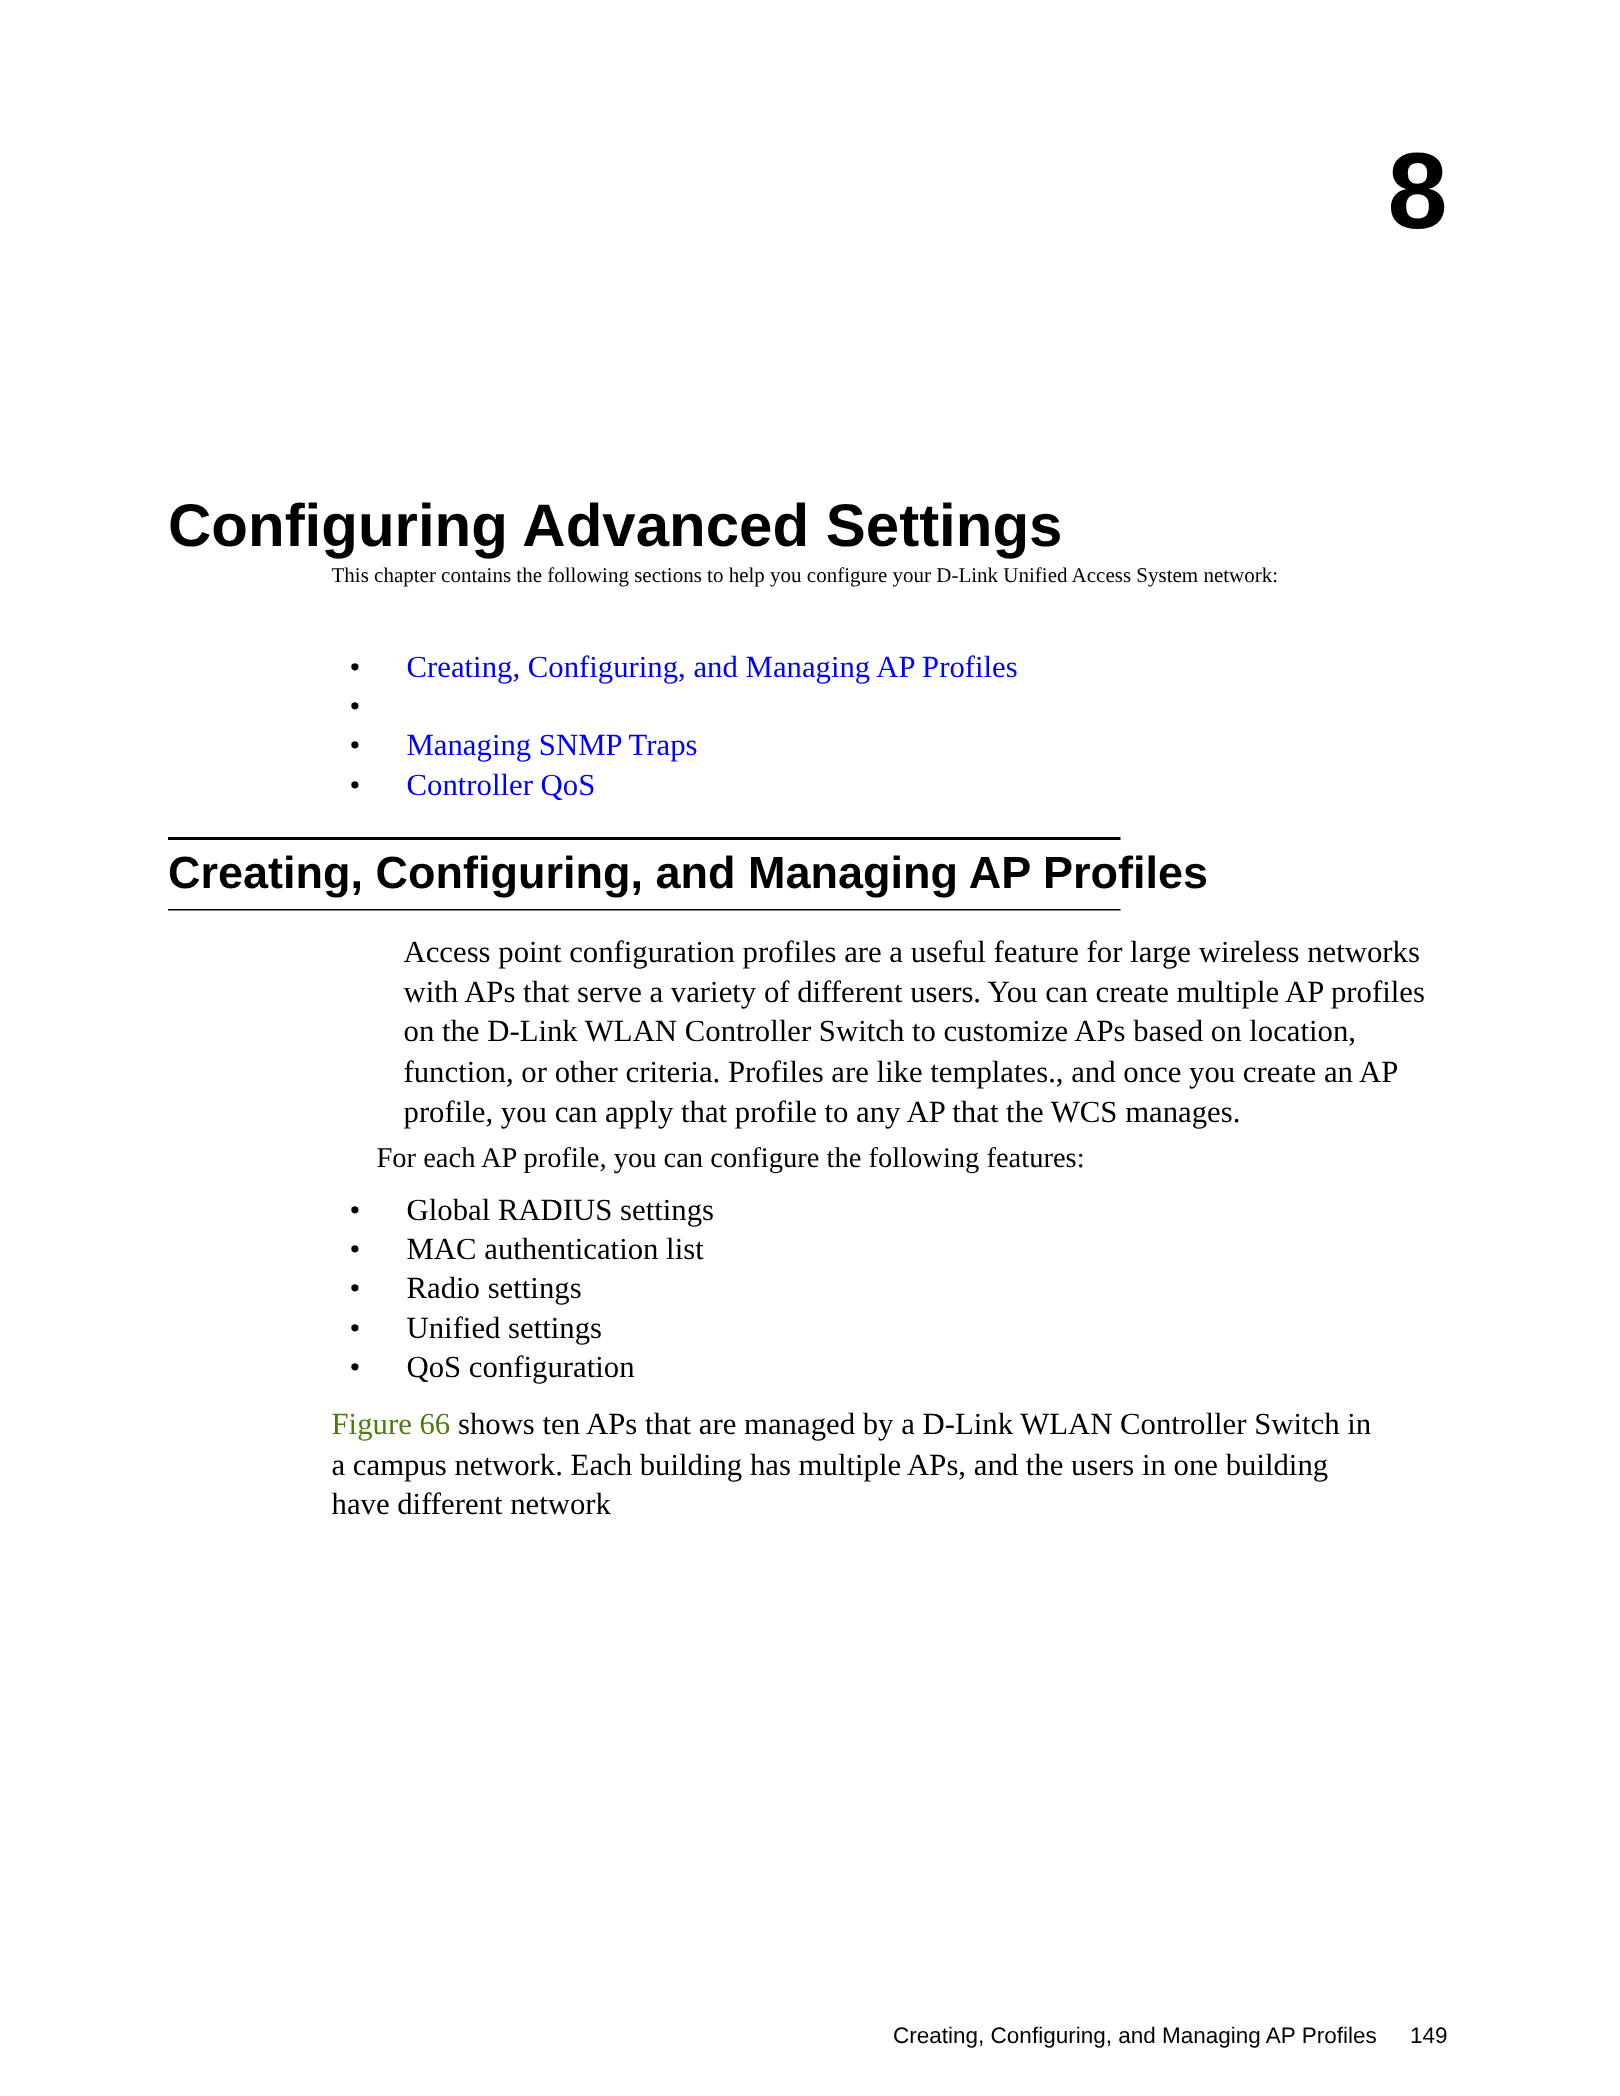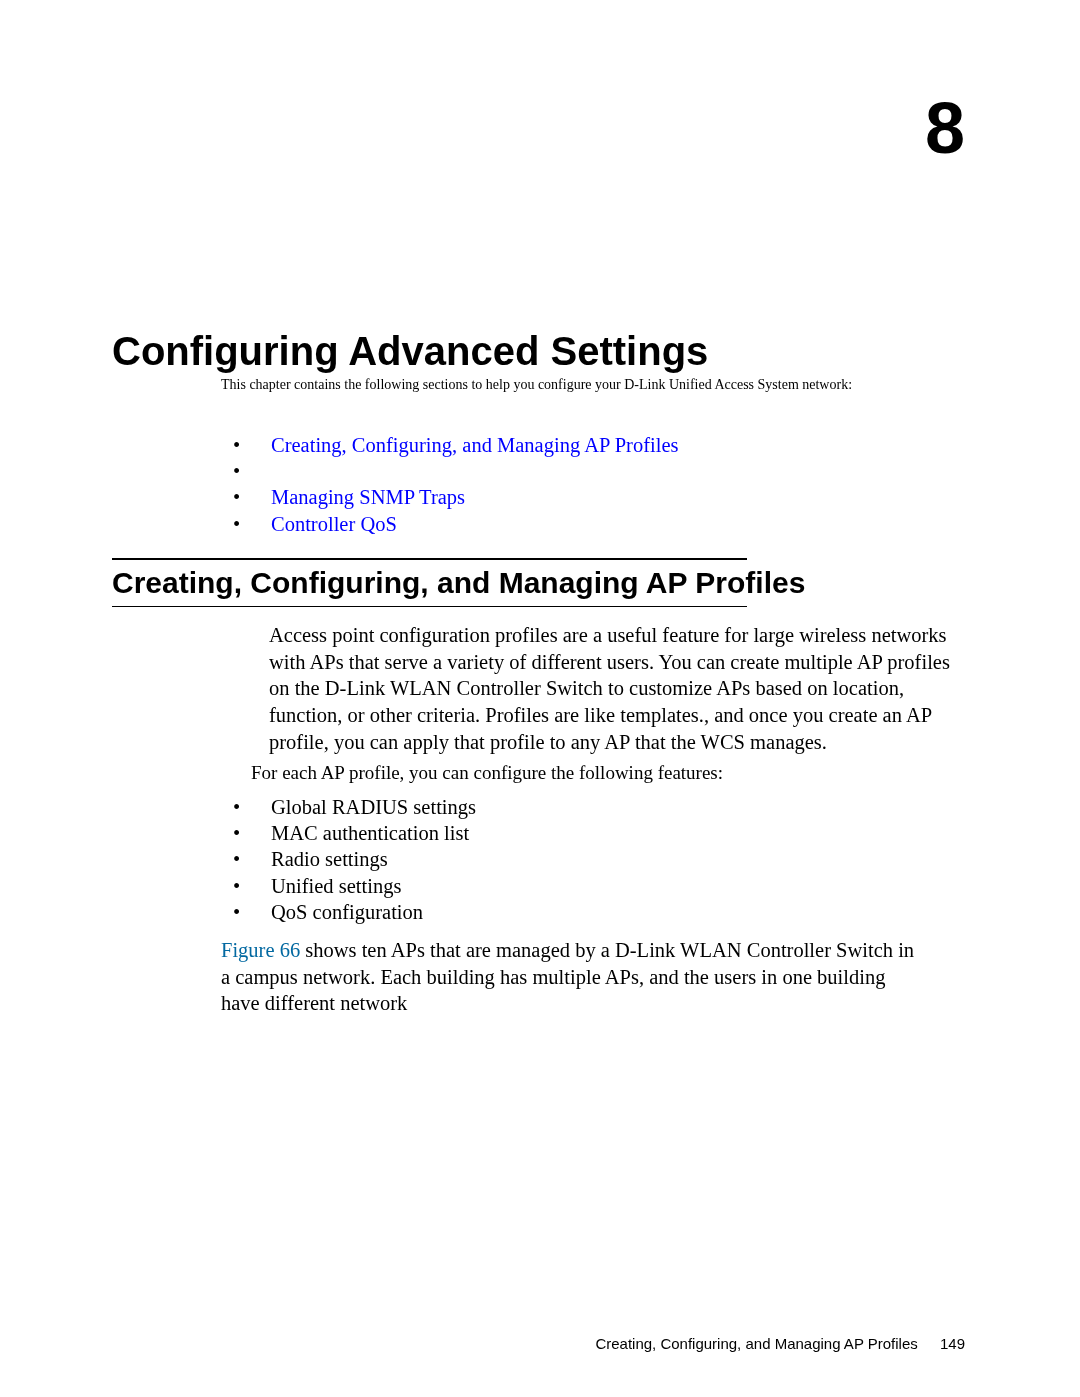--- a/index.html
+++ b/index.html
@@ -114,26 +114,26 @@
   }
   .body3 {
     position: absolute;
     top: 937px;
     left: 221px;
     width: 706px;
     font-size: 20.5px;
     line-height: 1.30;
   }
   .body3 a {
-    color: #0369a1;
+    color: #4d7c0f;
     text-decoration: none;
   }
   .footer {
     position: absolute;
-    bottom: 45px;
+    bottom: 31px;
     right: 115px;
     font-family: Arial, Helvetica, sans-serif;
     font-size: 15px;
     color: #000;
   }
   .footer .pnum {
     margin-left: 18px;
   }
 </style>
 </head>

